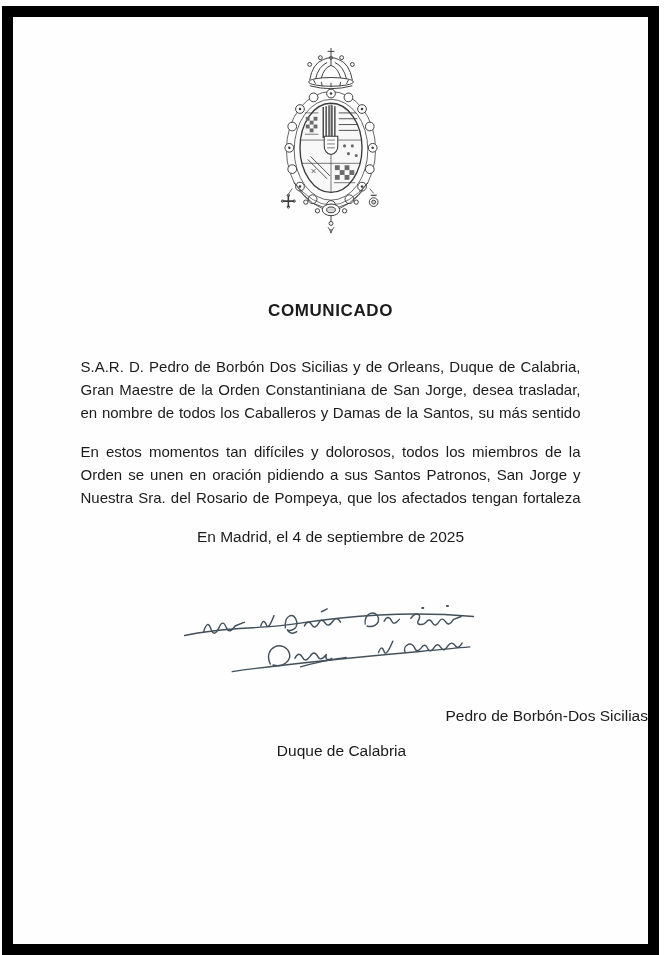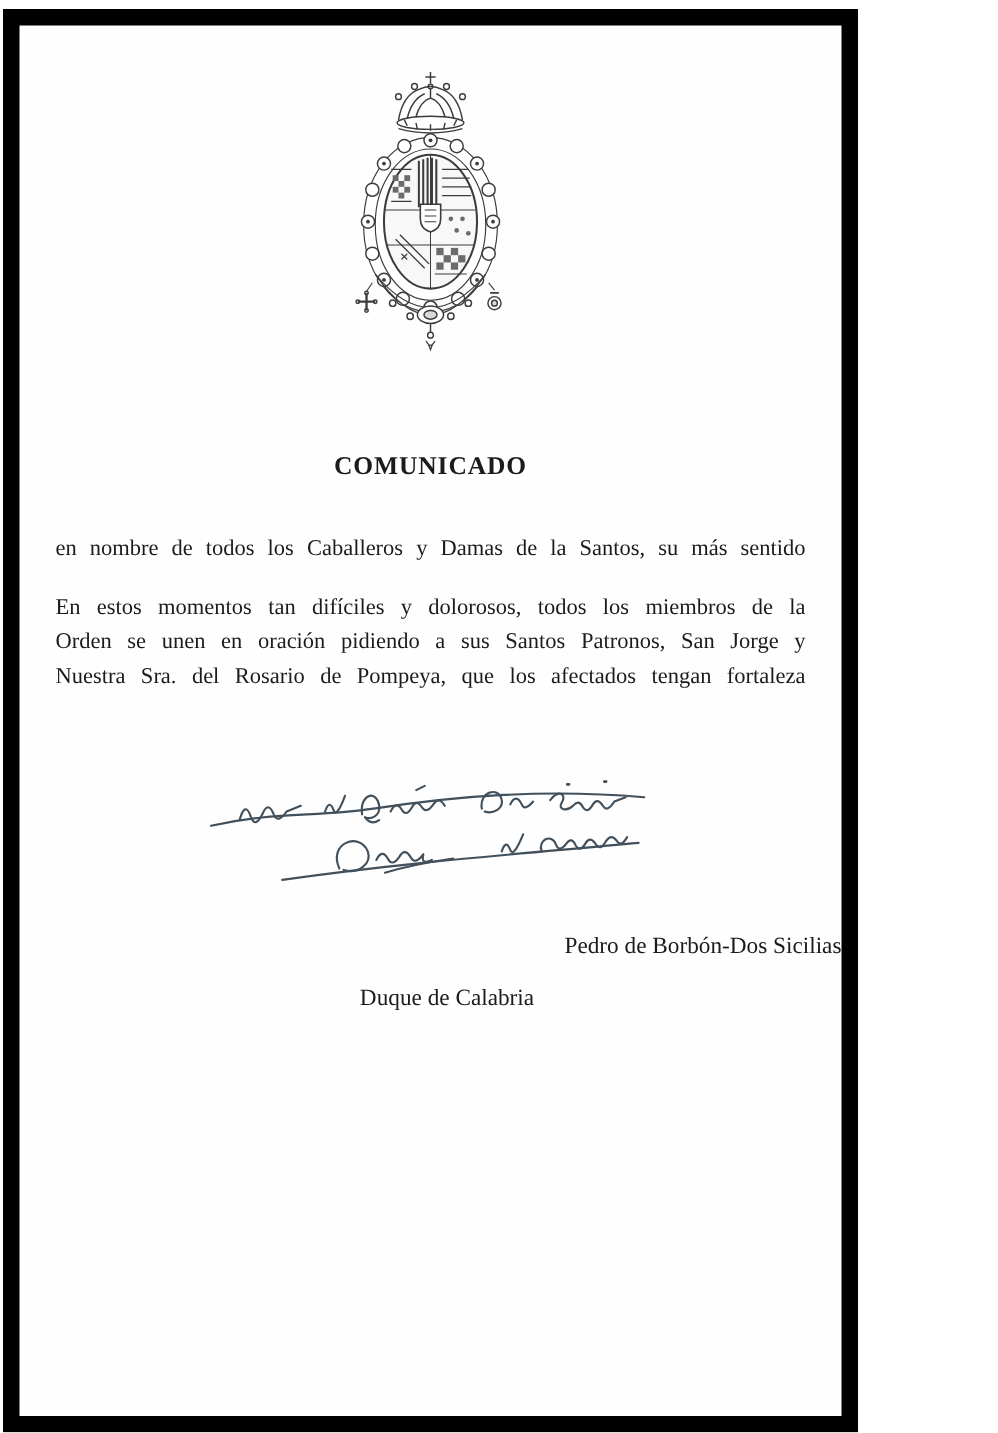--- a/index.html
+++ b/index.html
@@ -1,21 +1,21 @@
 <!DOCTYPE html>
 <html><head>
 <meta charset="utf-8">
 <style>
   html, body { margin: 0; padding: 0; background: #ffffff; }
   .canvas {
     position: relative;
-    width: 572px; height: 955px;
+    width: 659px; height: 955px;
     background: #ffffff;
     overflow: hidden;
-    font-family: Liberation Serif, serif;
+    font-family: Liberation Sans, sans-serif;
     color: #1b1b1b;
   }
   .frame {
     position: absolute;
     left: 2px; top: 6px; right: 0; bottom: 0;
     border: 11px solid #000000;
     background: #fefefe;
     box-sizing: border-box;
   }
   .inner { width: 100%; height: 100%; }
@@ -200,29 +200,32 @@
             <path d="M101 153 h6" stroke-width="1.2"></path>
             <circle cx="104" cy="160" r="4.5" fill="#fff"></circle>
             <circle cx="104" cy="160" r="2" fill="#d9d9d9"></circle>
           </g>
         </svg>
       </div>
 
       <div class="doc-title">COMUNICADO</div>
 
       <div class="paragraph first">
+          <div class="line">S.A.R. D. Pedro de Borbón Dos Sicilias y de Orleans, Duque de Calabria,</div>
+          <div class="line">Gran Maestre de la Orden Constantiniana de San Jorge, desea trasladar,</div>
           <div class="line">en nombre de todos los Caballeros y Damas de la Santos, su más sentido</div>
         </div>
 
       <div class="paragraph second">
           <div class="line">En estos momentos tan difíciles y dolorosos, todos los miembros de la</div>
           <div class="line">Orden se unen en oración pidiendo a sus Santos Patronos, San Jorge y</div>
           <div class="line">Nuestra Sra. del Rosario de Pompeya, que los afectados tengan fortaleza</div>
         </div>
 
+      <div class="dateline">En Madrid, el 4 de septiembre de 2025</div>
 
       <div class="signature-wrap" style="color: rgb(66, 80, 92);">
         <svg width="320" height="95" viewBox="0 0 320 100">
           <g stroke="currentColor" fill="none" stroke-width="1.5" stroke-linecap="round" stroke-linejoin="round">
 
             <path d="M6 50 C50 40 80 44 120 38 C180 29 240 24 310 30"></path>
             <path d="M26 46 q4 -14 8 -2 q3 8 8 -2 q4 -10 8 0 q3 7 9 -2 l10 -4"></path>
             <path d="M86 40 q3 -9 6 -1 q2 6 8 -10"></path>
             <path d="M112 42 c-2 -14 10 -18 12 -6 c1 7 -6 10 -10 8 q4 6 10 2"></path>
             <path d="M132 40 q4 -8 8 -1 q3 5 7 -2 q3 -6 7 0 q3 5 8 -2 q4 -6 8 1"></path>

